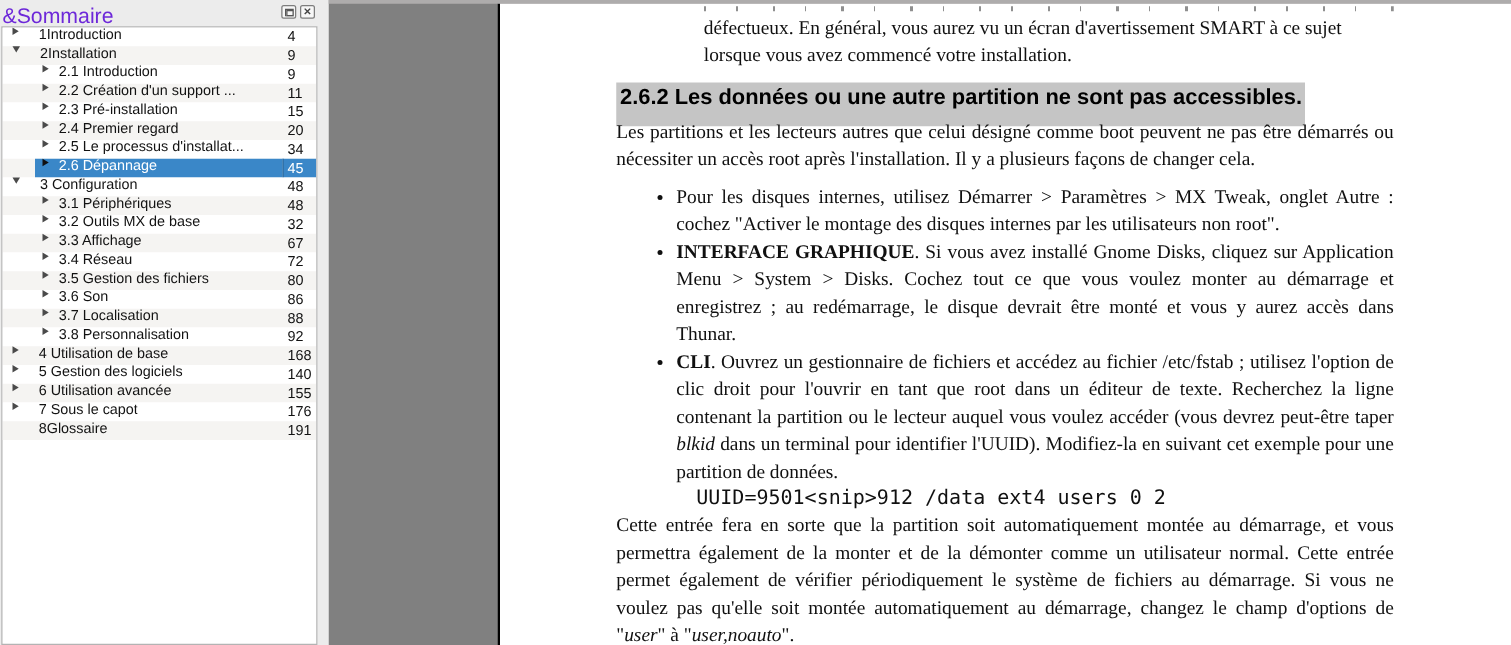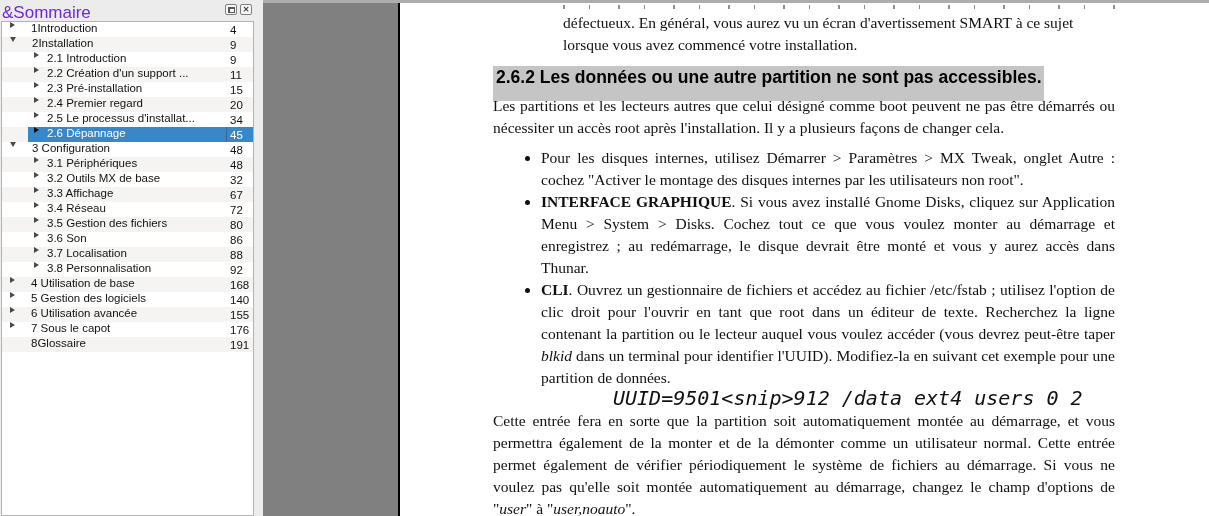--- a/index.html
+++ b/index.html
@@ -48,22 +48,22 @@
 
   .doc{font-family:"Liberation Serif",serif;font-size:15.5px;line-height:22px;color:#101010}
   .marks{height:4px;margin:2px 0 3px 70px;width:552px;
     background:repeating-linear-gradient(90deg,#8f8f8f 0 2px,transparent 2px 26px,#8f8f8f 26px 27px,transparent 27px 55px)}
   .fragment{margin-left:70px;width:552px}
   .heading{margin-top:10px;font-family:"Liberation Sans",sans-serif;font-weight:bold;font-size:17.5px;line-height:23px;color:#000}
   .heading .hl{background:#c5c5c5;padding:1px 2px 14px 3px}
   .para{margin-top:6px;text-align:justify}
   ul.blist{margin:8px 0 0 0;padding-left:48px}
   ul.blist li{text-align:justify}
-  .codeline{margin-left:120px;font-family:"DejaVu Sans Mono","Liberation Mono",monospace;
-    font-style:italic;font-size:20px;line-height:18px;white-space:nowrap}
+  .codeline{margin-left:64px;font-family:"DejaVu Sans Mono","Liberation Mono",monospace;
+    font-size:16px;line-height:18px;white-space:nowrap}
   .closing{margin-top:3px;text-align:justify}
 </style>
 </head>
 <body>
 
 <div class="sidebar">
   <div class="dock-title">
     <span class="ttl">&amp;Sommaire</span>
     <span class="dock-btn btn-float">
       <span class="inner"></span>

